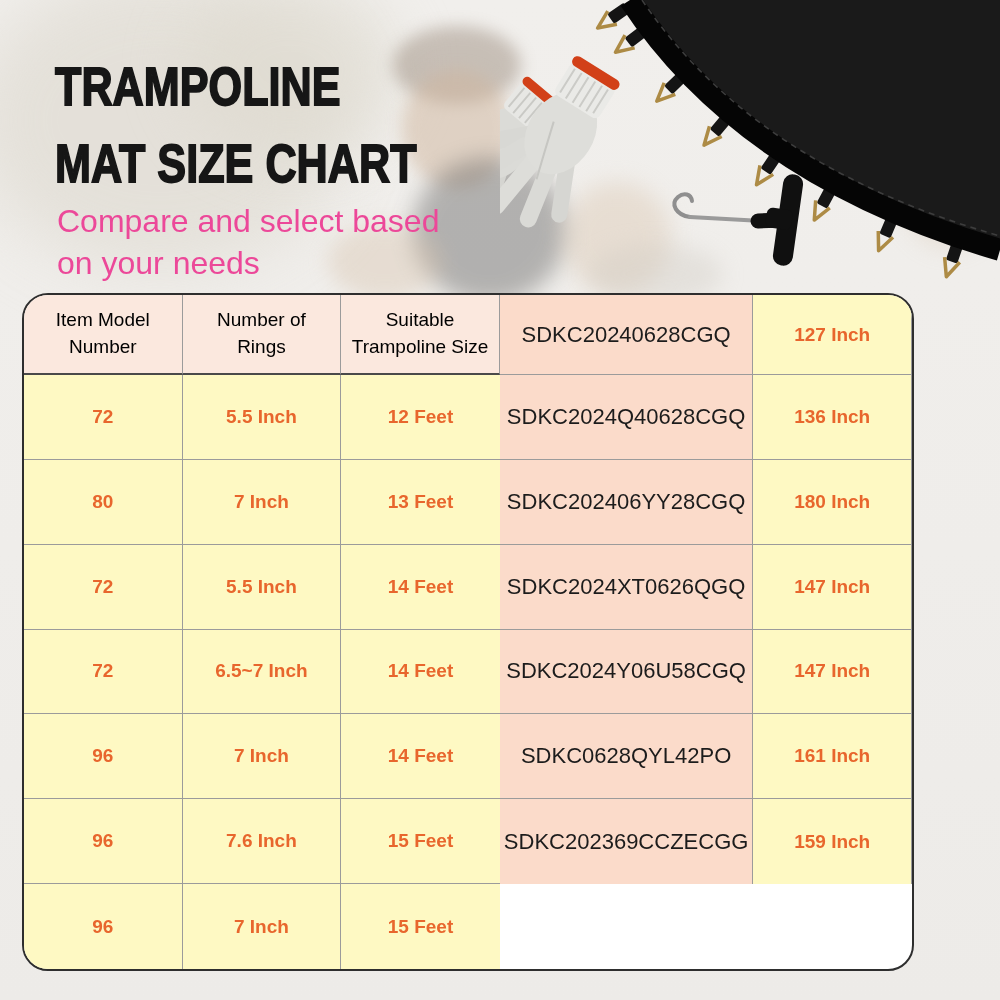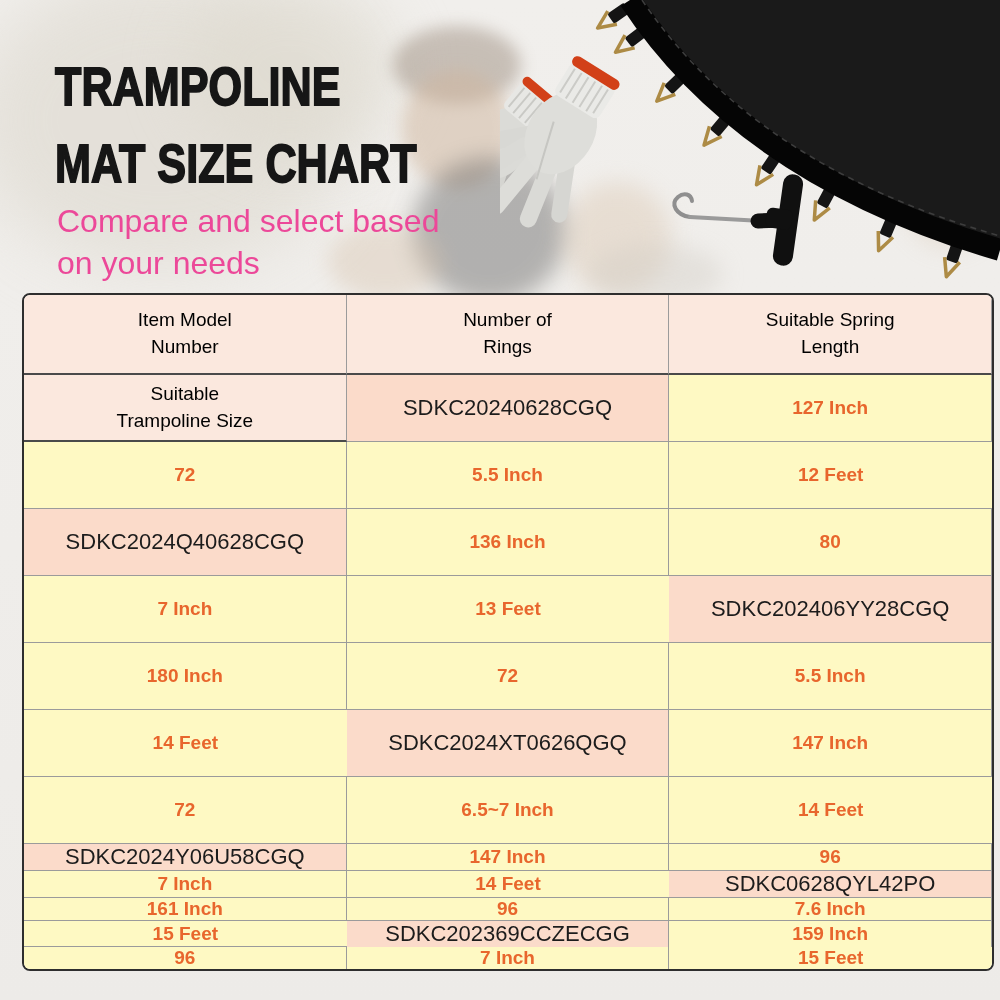--- a/index.html
+++ b/index.html
@@ -32,24 +32,24 @@
     letter-spacing:0px;transform:scaleX(.8);transform-origin:left top;
     -webkit-text-stroke:1.8px currentColor;white-space:pre-line;
   }
   .subtitle{
     position:absolute;left:57px;top:168px;z-index:2;
     font-size:32px;line-height:1.32;color:#ec4899;white-space:pre-line;
   }
 
   
   .table{
-    position:absolute;left:22px;top:293px;width:972px;height:678px;z-index:3;
+    position:absolute;left:22px;top:293px;width:892px;height:678px;z-index:3;
     box-sizing:border-box;background:#fff;
-    border:2.5px solid var(--border-outer,#2e2e2e);border-radius:8px;overflow:hidden;
-    display:grid;grid-template-columns:repeat(3,1fr);grid-template-rows:80px repeat(7,1fr);
+    border:2.5px solid var(--border-outer,#2e2e2e);border-radius:26px;overflow:hidden;
+    display:grid;grid-template-columns:repeat(5,1fr);grid-template-rows:80px repeat(7,1fr);
   }
   .hcell,.cell{
     display:flex;align-items:center;justify-content:center;text-align:center;
     border-right:1px solid var(--border-inner,#9b9b9b);
     border-bottom:1px solid var(--border-inner,#9b9b9b);
     box-sizing:border-box;
   }
   .hcell{
     background:var(--header-bg,#fbe8de);color:#000;font-size:19px;line-height:1.4;
     border-bottom:2px solid var(--header-divider,#4a4a4a);white-space:pre-line;padding:0 10px;
@@ -163,22 +163,20 @@
   <h1 class="title">TRAMPOLINE
 MAT SIZE CHART</h1>
   <p class="subtitle">Compare and select based
 on your needs</p>
 
   <div class="table">
     <div class="hcell">Item Model
 Number</div>
     <div class="hcell">Number of
 Rings</div>
-    <div class="hcell">Suitable Spring
-Length</div>
     <div class="hcell">Suitable
 Trampoline Size</div>
 
     <div class="row">
       <div class="cell model">SDKC20240628CGQ</div>
       <div class="cell value">127 Inch</div>
       <div class="cell value">72</div>
       <div class="cell value">5.5 Inch</div>
       <div class="cell value">12 Feet</div>
     </div>

